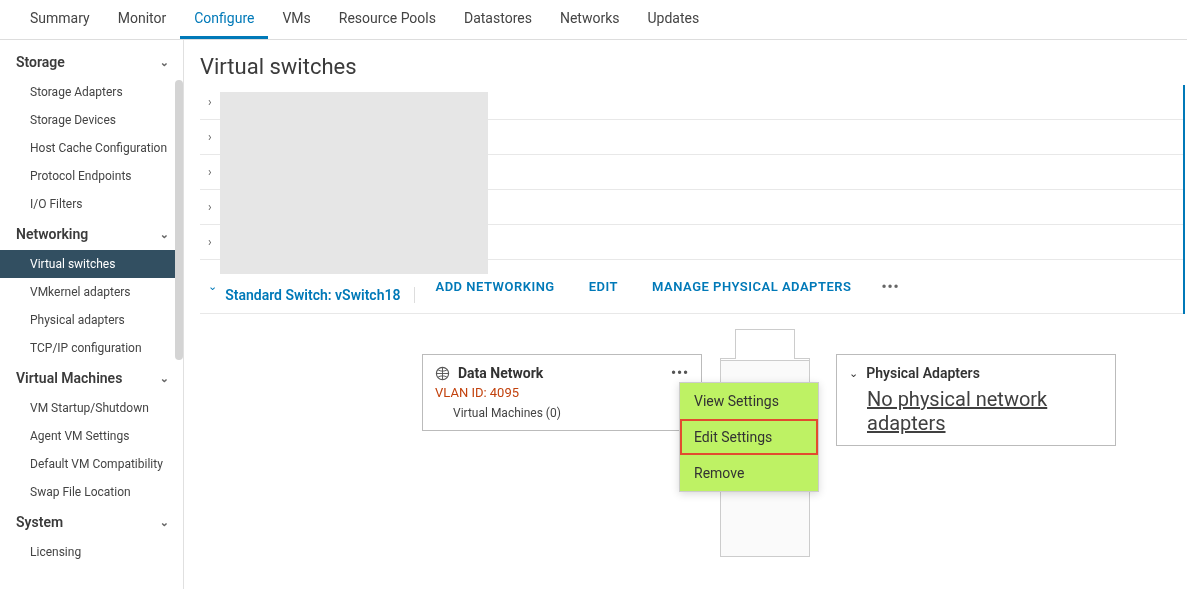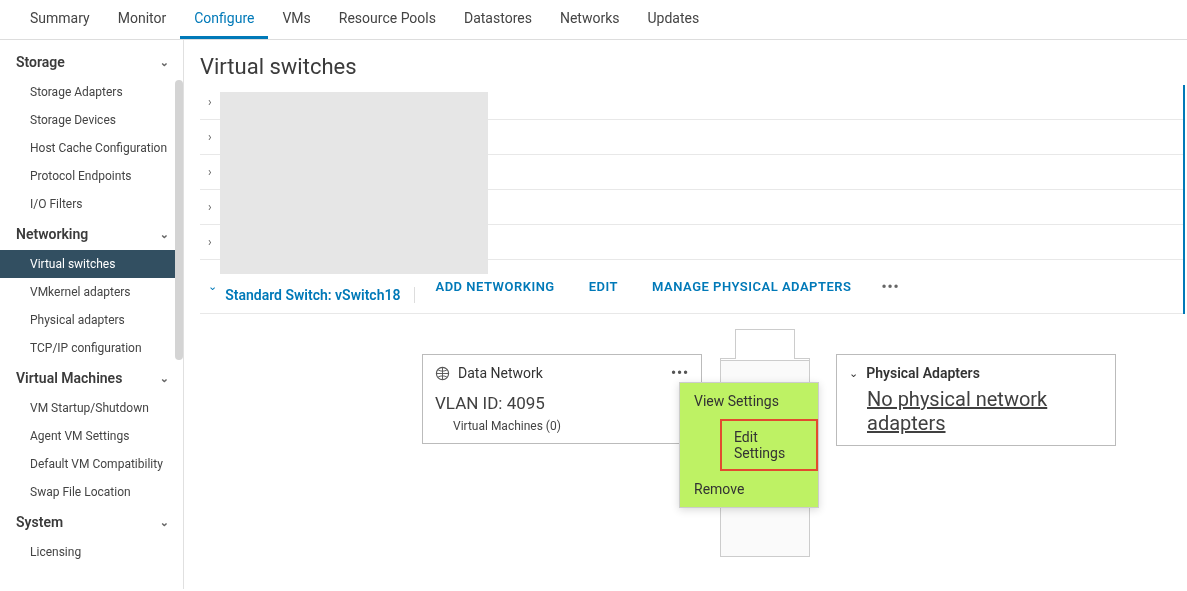--- a/index.html
+++ b/index.html
@@ -31,42 +31,42 @@
 .expanded-row { display: flex; align-items: center; border-bottom: 1px solid #e8e8e8; padding: 10px 0 10px 8px; gap: 6px; }
 .expanded-row .chev-down { font-size: 11px; color: #0079b8; cursor: pointer; margin-right: 2px; }
 .switch-name { color: #0079b8; font-weight: 600; font-size: 14px; padding-right: 14px; border-right: 1px solid #ddd; margin-top: 17px; }
 .action-link { color: #0079b8; font-size: 13px; font-weight: 600; letter-spacing: 0.5px; padding: 0 14px; cursor: pointer; }
 .dots { color: #666; padding: 0 10px; cursor: pointer; font-weight: bold; letter-spacing: 1px; }
 
 .diagram { position: relative; margin-top: 40px; height: 260px; }
 
 .portgroup-box { position: absolute; left: 222px; top: 0; width: 280px; border: 1px solid #bbb; background: #fff; padding: 10px 12px 10px 12px; }
 .pg-head { display: flex; align-items: center; gap: 8px; }
-.pg-title { font-weight: 400; color: #333; flex: 1; }
+.pg-title { font-weight: 700; color: #333; flex: 1; }
 .pg-dots { font-weight: bold; color: #555; cursor: pointer; letter-spacing: 1px; }
-.pg-sub { color: #404040; font-size: 17px; padding-top: 4px; margin-top: 8px; }
+.pg-sub { color: #c2410c; font-size: 13px; padding-top: 4px; }
 .pg-vm { color: #444; font-size: 12px; padding-top: 6px; padding-left: 18px; }
 
 .net-icon { width: 15px; height: 15px; display: inline-block; position: relative; }
 .net-icon svg { width: 15px; height: 15px; }
 
 .mid-box { position: absolute; left: 520px; top: -25px; width: 90px; height: 228px; border: 1px solid #ccc; background: #fafafa; }
 .mid-box::before { content:""; position:absolute; left:0; right:0; top:0; height:30px; background:#fff; border-bottom:1px solid #ccc;}
 .mid-box .top-left-gap { position:absolute; left:-1px; top:-1px; width:16px; height:30px; background:#fff; border-right:1px solid #ccc; border-bottom:1px solid #ccc;}
 .mid-box .top-right-gap { position:absolute; right:-1px; top:-1px; width:16px; height:30px; background:#fff; border-left:1px solid #ccc; border-bottom:1px solid #ccc;}
 
 .phys-box { position: absolute; left: 636px; top: 0; width: 280px; border: 1px solid #bbb; background: #fff; padding: 10px 12px; }
 .phys-head { display: flex; align-items: center; gap: 8px; }
 .phys-head .chev { font-size: 11px; color: #333; cursor: pointer; }
 .phys-title { font-weight: 600; color: #333; }
 .phys-sub { color: #404040; font-size: 20px; padding-top: 6px; padding-left: 18px; text-decoration: underline; }
 
 .context-menu { position: absolute; left: 479px; top: 28px; width: 140px; background: #bef264; border: 1px solid #ccc; box-shadow: 0 2px 8px rgba(0,0,0,0.15); z-index: 10; }
 .menu-item { padding: 10px 14px; font-size: 14px; color: #333; cursor: pointer; }
-.menu-item.highlight { border: 2px solid #e24b2f; padding: 8px 12px; margin-left: 40px; }
+.menu-item.highlight { border: 2px solid #e24b2f; padding: 8px 12px; }
 
 .scrollbar-fake { position: absolute; right: 0; top: 40px; width: 8px; height: 280px; background: #d4d4d4; border-radius: 4px; }
 </style>
 </head>
 <body>
 
 <div class="tabs">
   <div class="tab">Summary</div>
   <div class="tab">Monitor</div>
   <div class="tab active">Configure</div>

